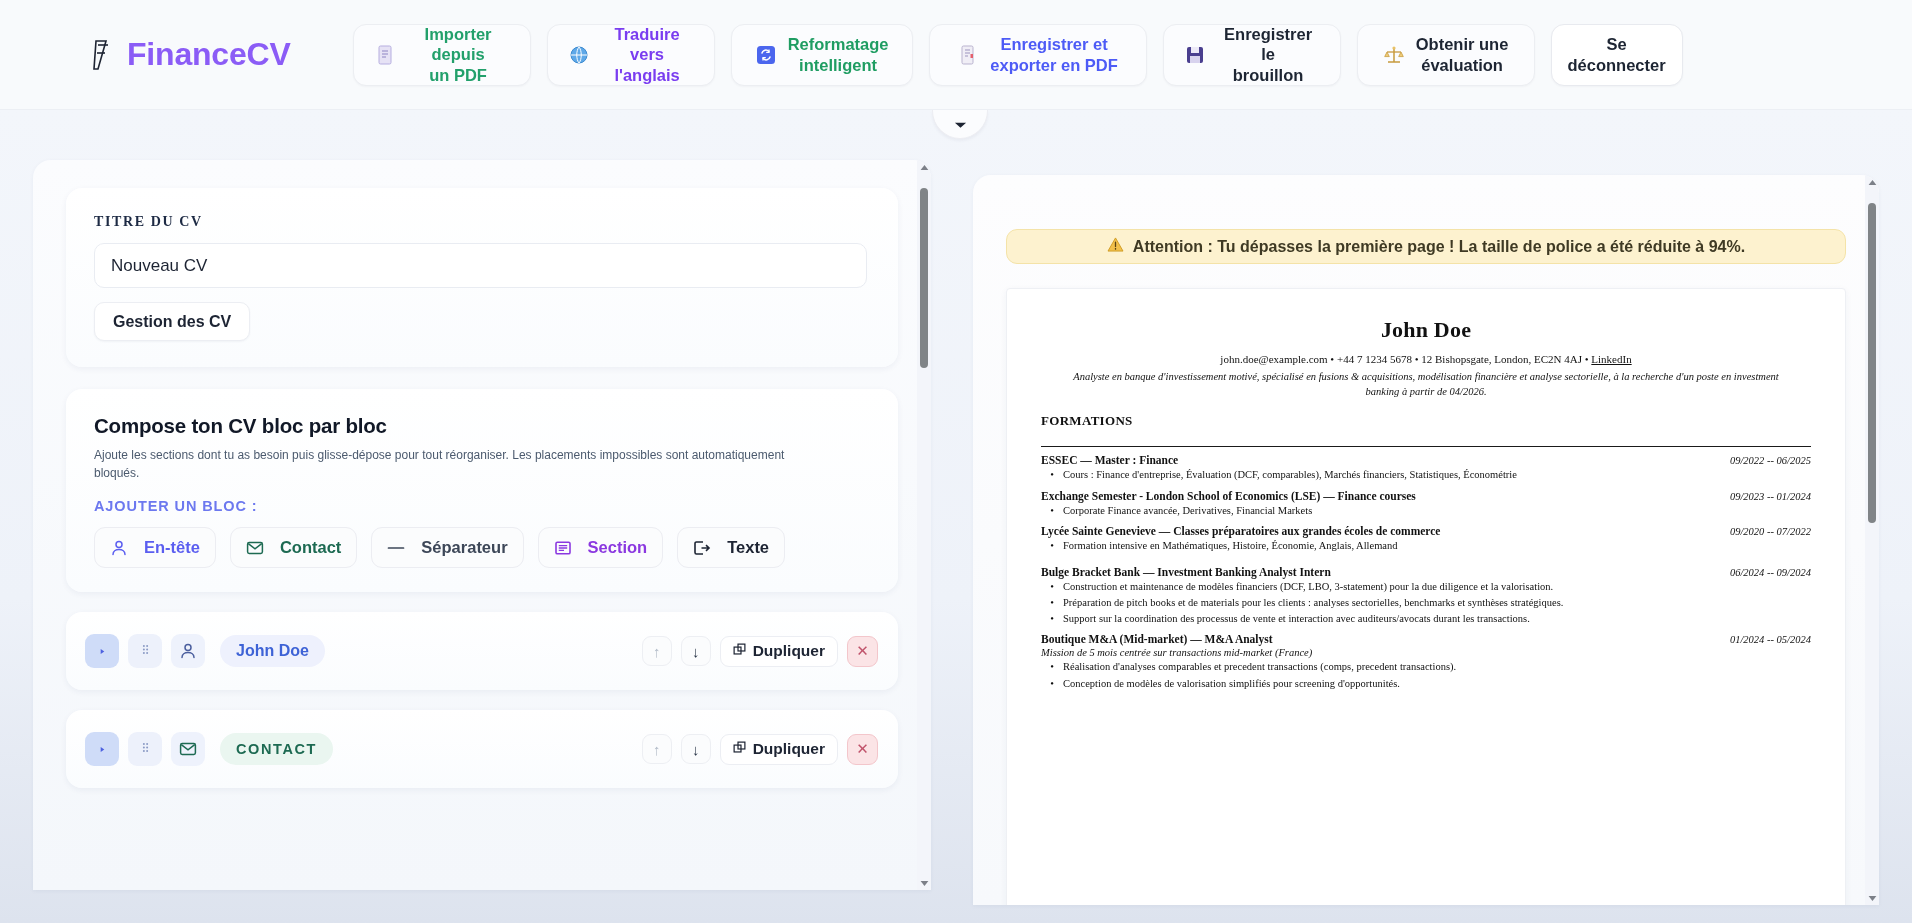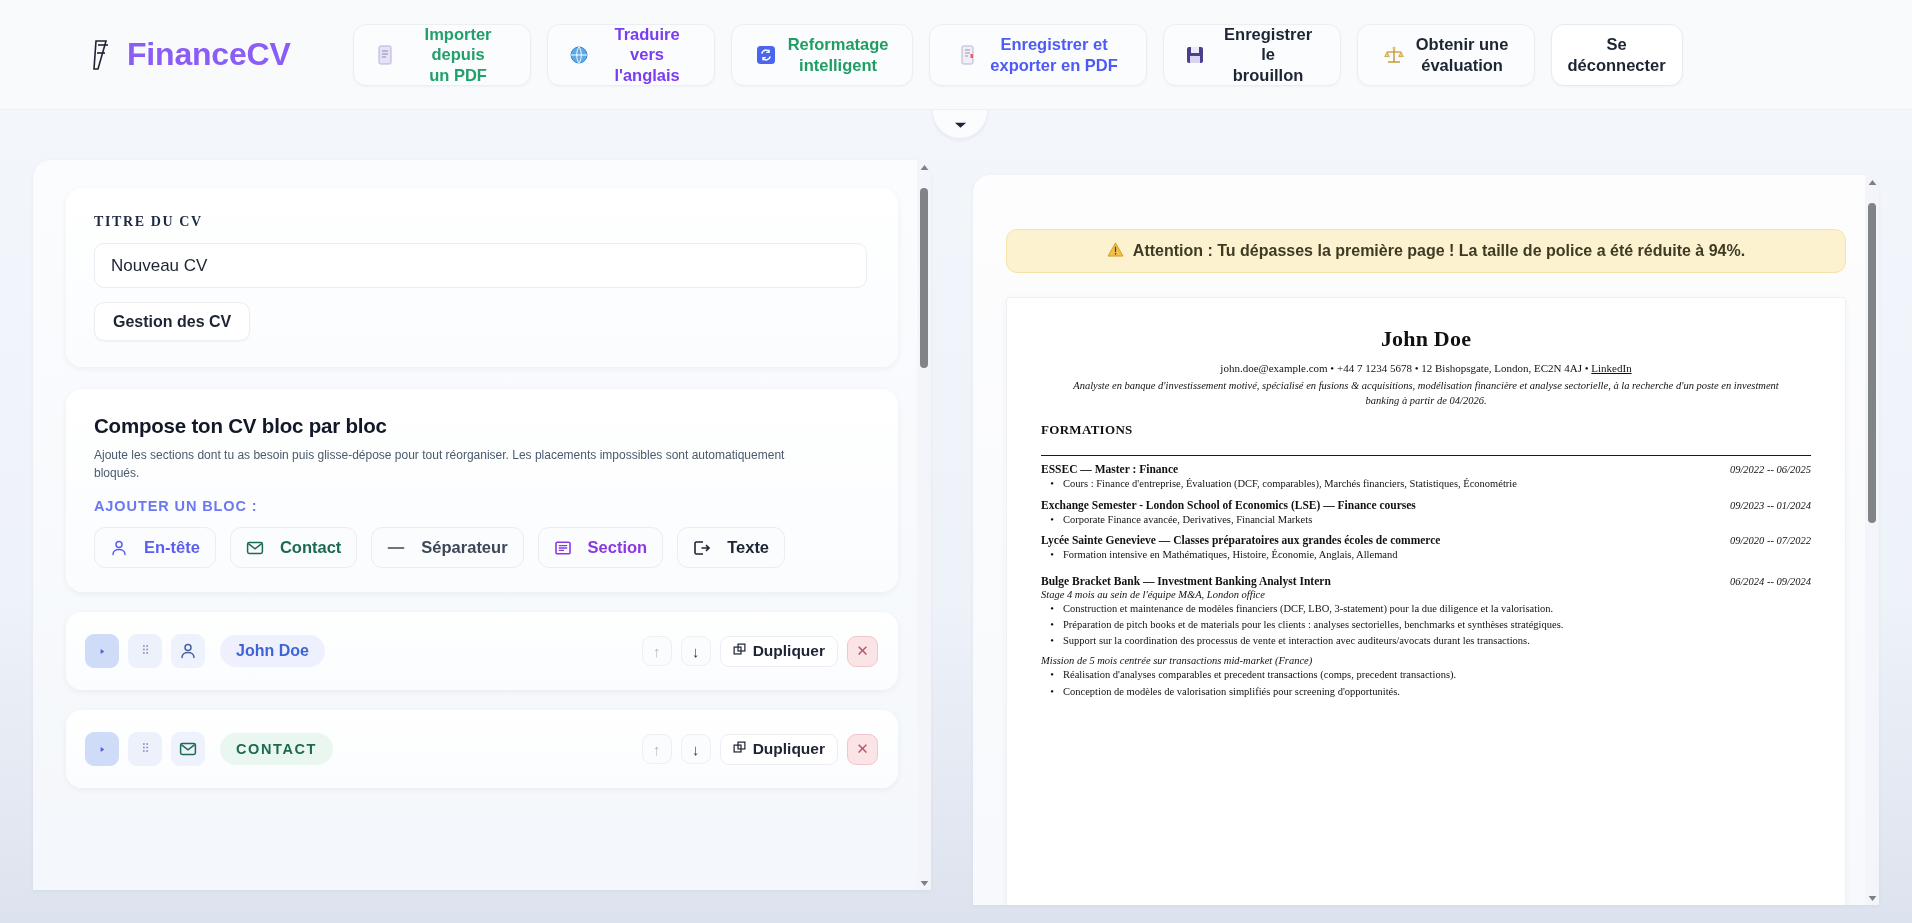--- a/index.html
+++ b/index.html
@@ -225,21 +225,21 @@
   .preview-pane {
     position: absolute; left: 973px; top: 65px;
     width: 906px; height: 730px;
     background: linear-gradient(180deg,#fdfdfe 0%, #f7f9fc 100%);
     border-radius: 18px 18px 0 0;
     box-shadow: 0 1px 4px rgba(40,55,95,.05);
     overflow: hidden;
   }
   .warn {
     margin: 54px 33px 0 33px;
-    height: 44px;
+    height: 35px;
     background: #fdf2cf; border: 1px solid #f4e3a8;
     border-radius: 11px;
     display: flex; align-items: center; justify-content: center; gap: 9px;
     font-size: 16px; font-weight: bold; color: #3f3a24;
   }
   .doc {
     margin: 24px 33px 0 33px;
     background: #ffffff;
     border: 1px solid #eef0f4;
     border-radius: 4px;
@@ -637,38 +637,41 @@
       </div>
 
       <div class="sec-gap"></div>
 
 
       <div class="ent">
         <div class="ent-top">
           <div class="ent-title">Bulge Bracket Bank — Investment Banking Analyst Intern</div>
           <div class="ent-date">06/2024 -- 09/2024</div>
         </div>
-        <div class="ent-sub">Stage 4 mois au sein de l'équipe M&amp;A, London office</div>
         <div class="bullets">
           <div class="bul">
               <span class="dot">•</span>
               <span class="txt">Construction et maintenance de modèles financiers (DCF, LBO, 3-statement) pour la due diligence et la valorisation.</span>
             </div>
           <div class="bul">
               <span class="dot">•</span>
               <span class="txt">Préparation de pitch books et de materials pour les clients : analyses sectorielles, benchmarks et synthèses stratégiques.</span>
             </div>
           <div class="bul">
               <span class="dot">•</span>
               <span class="txt">Support sur la coordination des processus de vente et interaction avec auditeurs/avocats durant les transactions.</span>
             </div>
         </div>
       </div>
 
       <div class="ent">
+        <div class="ent-top">
+          <div class="ent-title">Boutique M&amp;A (Mid-market) — M&amp;A Analyst</div>
+          <div class="ent-date">01/2024 -- 05/2024</div>
+        </div>
         <div class="ent-sub">Mission de 5 mois centrée sur transactions mid-market (France)</div>
         <div class="bullets">
           <div class="bul">
               <span class="dot">•</span>
               <span class="txt">Réalisation d'analyses comparables et precedent transactions (comps, precedent transactions).</span>
             </div>
           <div class="bul">
               <span class="dot">•</span>
               <span class="txt">Conception de modèles de valorisation simplifiés pour screening d'opportunités.</span>
             </div>

